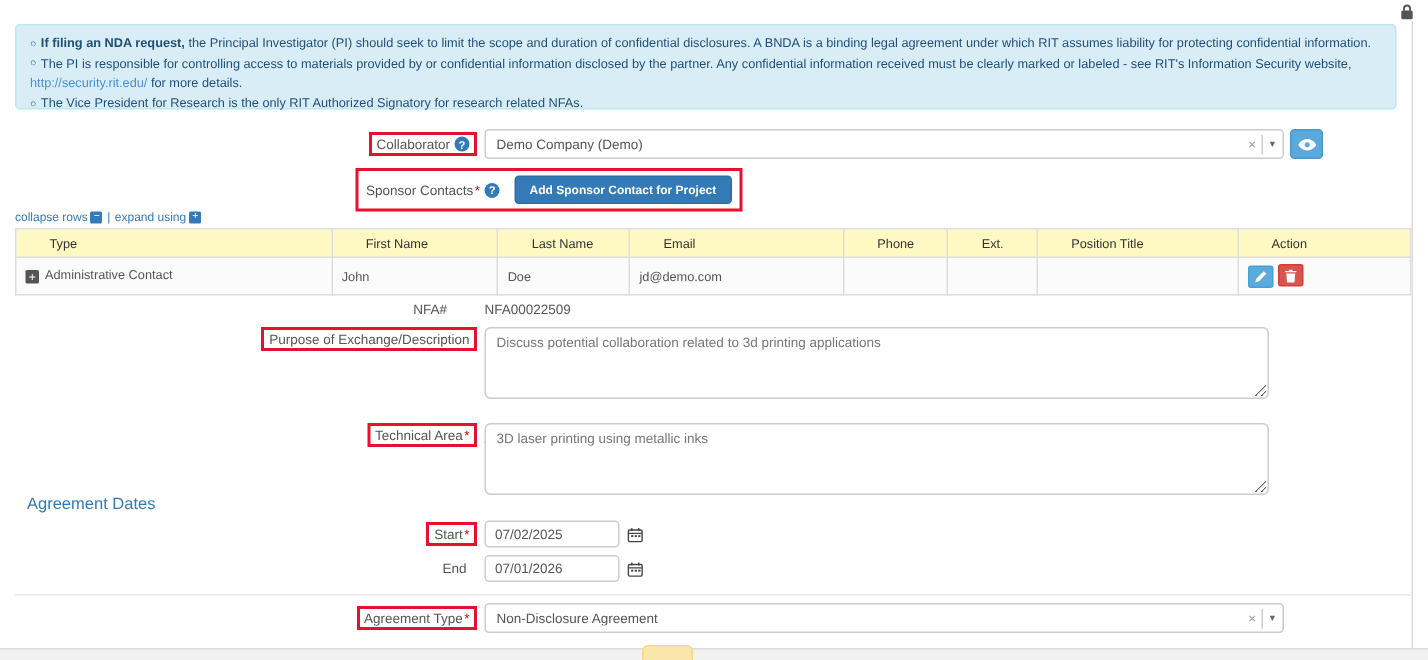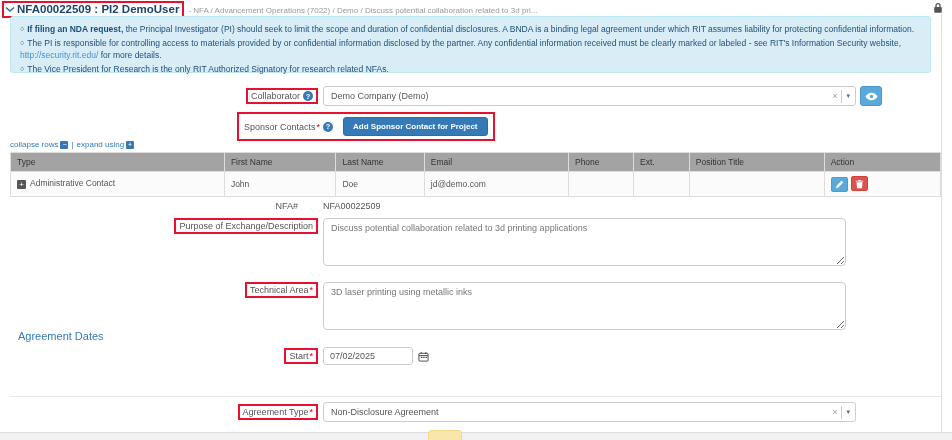--- a/index.html
+++ b/index.html
@@ -56,21 +56,21 @@
               display:flex; align-items:flex-start; gap:3px; }
   .rowlinks a { color:var(--primary); text-decoration:none; display:inline-flex; align-items:center; gap:2px; }
   .sqicon { width:8px; height:8px; background:var(--primary); color:#fff; border-radius:1px;
             font-size:7px; line-height:8px; text-align:center; display:inline-block; }
   .pipe { color:var(--primary); }
 
   
   table { position:absolute; left:10px; top:152px; width:931px; border-collapse:collapse;
           font-size:8.5px; color:#555; background:#fff; }
   th, td { border:1px solid #ddd; text-align:left; font-weight:400; }
-  th { color:#333; padding:4px 6px; height:18px; background:#a3a3a3; }
+  th { color:#333; padding:4px 22px; height:18px; background:#fef9c3; }
   td { padding:4px 6px; height:22px; background:#fbfbfb; }
   .expicon { width:9px; height:9px; background:#555; color:#fff; border-radius:1px; font-size:8px;
              line-height:9px; text-align:center; display:inline-block; margin-right:4px; vertical-align:-1px; }
   .abtn { width:17px; height:15px; border-radius:2px; display:inline-flex; align-items:center;
           justify-content:center; margin-right:3px; }
   .abtn.edit { background:#5aabdb; border:1px solid #46a0d4; }
   .abtn.del  { background:var(--danger); border:1px solid #d43f3a; }
 
   
   .plainval { font-size:9px; color:#555; }
@@ -87,29 +87,20 @@
   .bstrip { position:absolute; left:0; top:432px; width:952px; height:8px; background:#f1f1f1; border-top:1px solid #ddd; }
   .savestub { position:absolute; left:428px; top:430px; width:34px; height:10px;
               background:#f8e6ab; border:1px solid #f3d98a; border-bottom:none; border-radius:4px 4px 0 0; }
 </style>
 </head>
 <body>
 
 <div class="page">
   <div class="vline"></div>
 
-  <div class="title-row">
-    <span class="redbox title-box">
-      <svg class="chev" viewBox="0 0 10 6">
-          <path d="M1 1l4 3.5L9 1" stroke="#2d6da3" stroke-width="1.6" fill="none"></path>
-        </svg>
-      <span class="rec-title">NFA00022509 : PI2 DemoUser</span>
-    </span>
-    <span class="crumb">- NFA / Advancement Operations (7022) / Demo / Discuss potential collaboration related to 3d pri...</span>
-  </div>
   <svg class="lock" viewBox="0 0 12 12">
     <path d="M4 5.2V3.6a2 2 0 014 0v1.6" stroke="#555" stroke-width="1.3" fill="none"></path>
     <rect x="2.2" y="5" width="7.6" height="5.8" rx="1" fill="#555"></rect>
   </svg>
 
   <div class="alert">
     <div>
       <span class="bullet">○</span><b>If filing an NDA request,</b><span> the Principal Investigator (PI) should seek to limit the scope and duration of confidential disclosures. A BNDA is a binding legal agreement under which RIT assumes liability for protecting confidential information.</span>
     </div>
     <div>
@@ -265,20 +256,39 @@
           <line x1="3.5" y1="1" x2="3.5" y2="3.2" stroke="#444"></line>
           <line x1="8.5" y1="1" x2="8.5" y2="3.2" stroke="#444"></line>
           <rect x="3" y="6.3" width="1.6" height="1.4" fill="#444"></rect>
             <rect x="5.6" y="6.3" width="1.6" height="1.4" fill="#444"></rect>
             <rect x="8.2" y="6.3" width="1.6" height="1.4" fill="#444"></rect>
         </svg>
       </span>
     </div>
   </div>
 
+  <div class="frow" style="top:370px;">
+    <div class="lblcol" style="padding-right:7px;">
+        <span class="lbl">End</span>
+      </div>
+    <div class="ctrl">
+      <input class="dateinput" value="07/01/2026" style="">
+      <span class="calbtn">
+        <svg width="11" height="11" viewBox="0 0 12 12">
+          <rect x="1" y="2.5" width="10" height="8.5" rx="1" fill="none" stroke="#444"></rect>
+          <line x1="1" y1="5" x2="11" y2="5" stroke="#444"></line>
+          <line x1="3.5" y1="1" x2="3.5" y2="3.2" stroke="#444"></line>
+          <line x1="8.5" y1="1" x2="8.5" y2="3.2" stroke="#444"></line>
+          <rect x="3" y="6.3" width="1.6" height="1.4" fill="#444"></rect>
+            <rect x="5.6" y="6.3" width="1.6" height="1.4" fill="#444"></rect>
+            <rect x="8.2" y="6.3" width="1.6" height="1.4" fill="#444"></rect>
+        </svg>
+      </span>
+    </div>
+  </div>
 
   <div class="hr" style="top:396px;"></div>
 
   <div class="frow" style="top:402px;">
     <div class="lblcol">
       <span class="redbox lblbox">
         <span class="lbl">Agreement Type</span>
           <span class="req">*</span>
       </span>
     </div>

